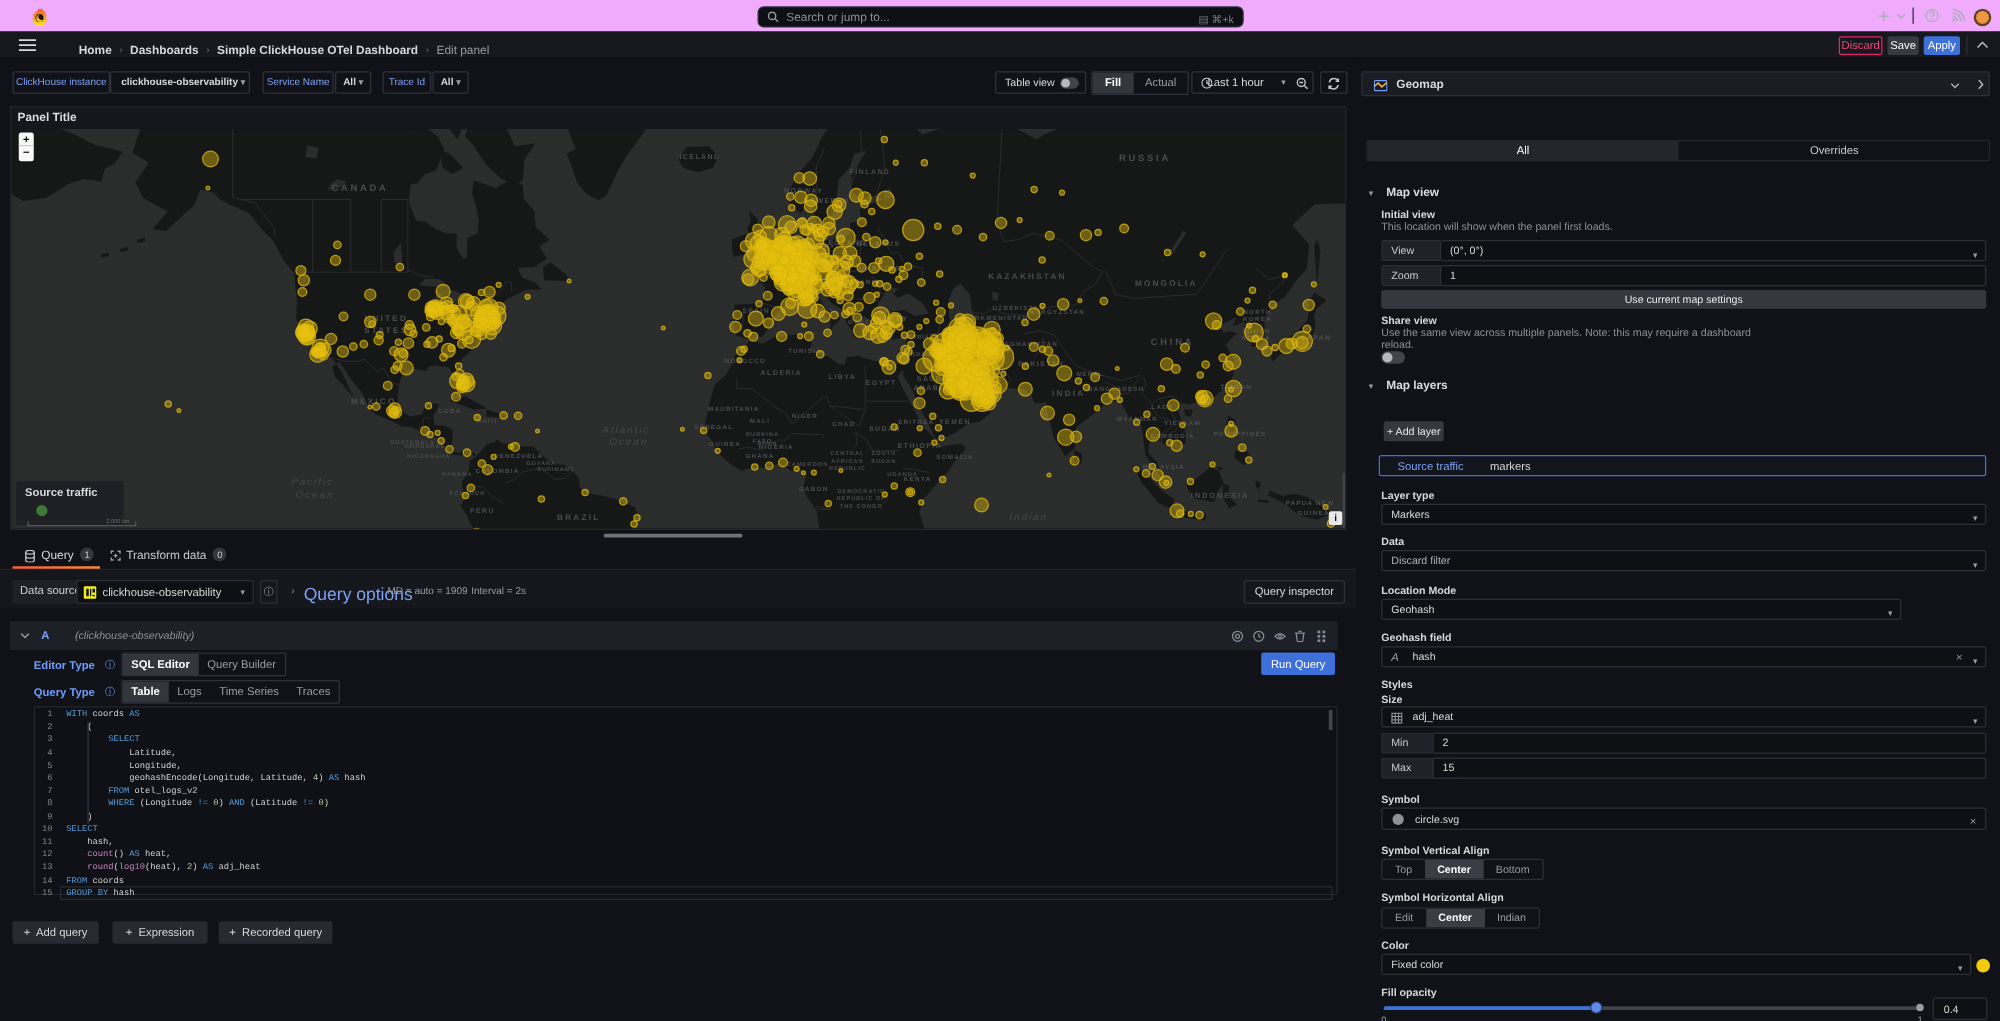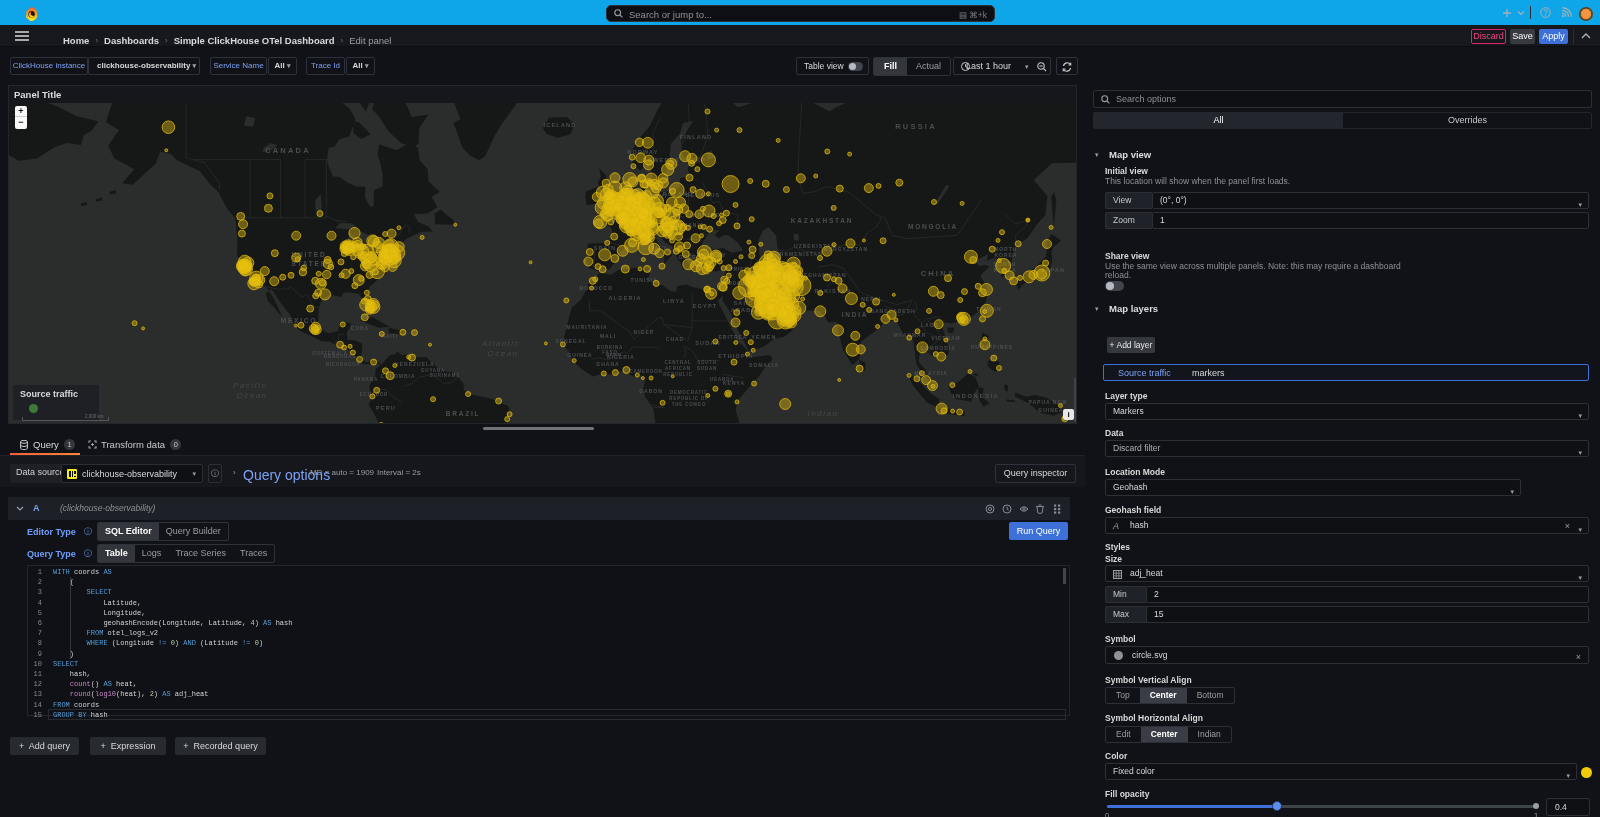--- a/index.html
+++ b/index.html
@@ -1,19 +1,19 @@
 <!DOCTYPE html>
 <html><head><meta charset="utf-8">
 <style>
 *{margin:0;padding:0;box-sizing:border-box;}
 html,body{width:1600px;height:817px;overflow:hidden;background:#111217;font-family:"Liberation Sans",sans-serif;color:#ccccdc;}
 .abs{position:absolute;}
 body{position:relative;}
 
-#topnav{position:absolute;left:0;top:0;width:1600px;height:40px;background:#0ea5e9;border-bottom:1px solid #000;}
+#topnav{position:absolute;left:0;top:0;width:1600px;height:40px;background:#f0abfc;border-bottom:1px solid #000;}
 #crumbbar{position:absolute;left:0;top:25px;width:1600px;height:22px;background:#17181e;border-bottom:1px solid #0c0d10;padding-left:44px;}
 #searchbox{position:absolute;left:606px;top:5px;width:389px;height:17px;background:#0e0f14;border:1px solid #2f3138;border-radius:5px;color:#8e9196;font-size:9.5px;line-height:15px;}
 #searchbox .mag{position:absolute;left:7px;top:3px;}
 #searchbox .txt{position:absolute;left:22px;top:1px;}
 #searchbox .kbd{position:absolute;right:7px;top:1.5px;color:#7b7f85;font-size:8.5px;}
 .crumb{font-size:9.5px;color:#d8d9da;font-weight:700;}
 .crumb.dim{color:#9a9da3;font-weight:400;}
 .crumbsep{color:#6e7077;font-size:8px;margin:0 6px;position:relative;top:-1px;}
 .btn{display:inline-block;border-radius:2px;font-size:9px;font-weight:500;text-align:center;}
 #btn-discard{position:absolute;left:1471px;top:4px;width:35px;height:15px;border:1px solid #e0226e;color:#f1447e;line-height:13px;}
@@ -1220,21 +1220,21 @@
  <div class="seg" style="left:89px;top:25px">
       <span class="on">SQL Editor</span>
       <span>Query Builder</span>
     </div>
  <div id="runquery">Run Query</div>
  <span class="flabel" style="left:19px;top:52px">Query Type</span>
     <span class="finfo" style="left:76px;top:51px">ⓘ</span>
  <div class="seg" style="left:89px;top:47px">
       <span class="on">Table</span>
       <span>Logs</span>
-      <span>Trace Series</span>
+      <span>Time Series</span>
       <span>Traces</span>
     </div>
  <div id="codebox">
       <div class="ln" style="top:1.0px">1</div>
 <div class="cl" style="left:25px;top:1.0px"><span class="kw">WITH</span><span class="tx"> coords </span><span class="kw">AS</span></div>
 <div class="ln" style="top:11.2px">2</div>
 <div class="cl" style="left:25px;top:11.2px"><span class="tx">    (</span></div>
 <div class="ln" style="top:21.4px">3</div>
 <div class="cl" style="left:25px;top:21.4px"><span class="tx">        </span><span class="kw">SELECT</span></div>
 <div class="ln" style="top:31.6px">4</div>
@@ -1263,41 +1263,48 @@
 <div class="cl" style="left:25px;top:143.8px"><span class="kw">GROUP BY</span><span class="tx"> hash</span></div>
 <div class="abs" style="left:42px;top:11.2px;width:1px;height:81.6px;background:#33363d"></div>
 <div class="abs" style="left:20px;top:142.8px;width:1018px;height:11.2px;border:1px solid #282b31"></div>
       <div id="codescroll"></div>
     </div>
 </div>
 <div class="addbtn" style="left:10px;width:69px">+&nbsp; Add query</div>
 <div class="addbtn" style="left:90px;width:76px">+&nbsp; Expression</div>
 <div class="addbtn" style="left:175px;width:91px">+&nbsp; Recorded query</div>
 <div id="sidebar">
- <div id="sbsearch">
-   <svg class="abs" style="left:7px;top:4px" width="9" height="9" viewBox="0 0 9 9">
-        <circle cx="3.7" cy="3.7" r="2.9" fill="none" stroke="#9a9da3" stroke-width="1.1"></circle>
-        <line x1="6" y1="6" x2="8.4" y2="8.4" stroke="#9a9da3" stroke-width="1.1"></line>
+ <div id="geohead">
+   <svg class="abs" style="left:9px;top:5px" width="11" height="11" viewBox="0 0 11 11">
+        <rect x="0.5" y="1.5" width="10" height="8" rx="1" fill="none" stroke="#6e9fff" stroke-width="1"></rect>
+        <path d="M0.5 6 l3-2.5 l3 3 l4-3.5" stroke="#f4b13c" stroke-width="1.2" fill="none"></path>
       </svg>
-   <span class="txt">Search options</span>
+   <span class="t">Geomap</span>
+   <svg class="abs" style="left:470px;top:8px" width="8" height="5" viewBox="0 0 8 5">
+        <path d="M1 1 l3 3 l3-3" stroke="#aab0b6" stroke-width="1.2" fill="none"></path>
+      </svg>
+   <svg class="abs" style="left:492px;top:5px" width="5" height="9" viewBox="0 0 5 9">
+        <path d="M1 1 l3.2 3.5 L1 8" stroke="#aab0b6" stroke-width="1.2" fill="none"></path>
+      </svg>
  </div>
  <div id="sbtabs">
       <div class="a">All</div>
       <div class="b">Overrides</div>
     </div>
 
  <span class="abs" style="left:10px;top:104px;color:#9a9da3;font-size:7px">▾</span>
  <span class="sechead" style="left:24px;top:102px">Map view</span>
 
  <span class="slabel" style="top:119px">Initial view</span>
  <span class="sdesc" style="top:129px">This location will show when the panel first loads.</span>
  <div class="srow-label" style="top:145px">View</div>
  <div class="sinput" style="left:67px;top:145px;width:437px">(0°, 0°)<span class="chev">▾</span></div>
  <div class="srow-label" style="top:165px">Zoom</div>
  <div class="sinput" style="left:67px;top:165px;width:437px">1</div>
+ <div class="sbutton" style="left:20px;top:185px;width:484px;height:15px;line-height:15px">Use current map settings</div>
  <span class="slabel" style="top:204px">Share view</span>
  <span class="sdesc" style="top:214px">Use the same view across multiple panels. Note: this may require a dashboard</span>
  <span class="sdesc" style="top:223px">reload.</span>
  <div class="stoggle" style="top:234px">
       <i></i>
     </div>
 
  <span class="abs" style="left:10px;top:258px;color:#9a9da3;font-size:7px">▾</span>
  <span class="sechead" style="left:24px;top:256px">Map layers</span>
 

